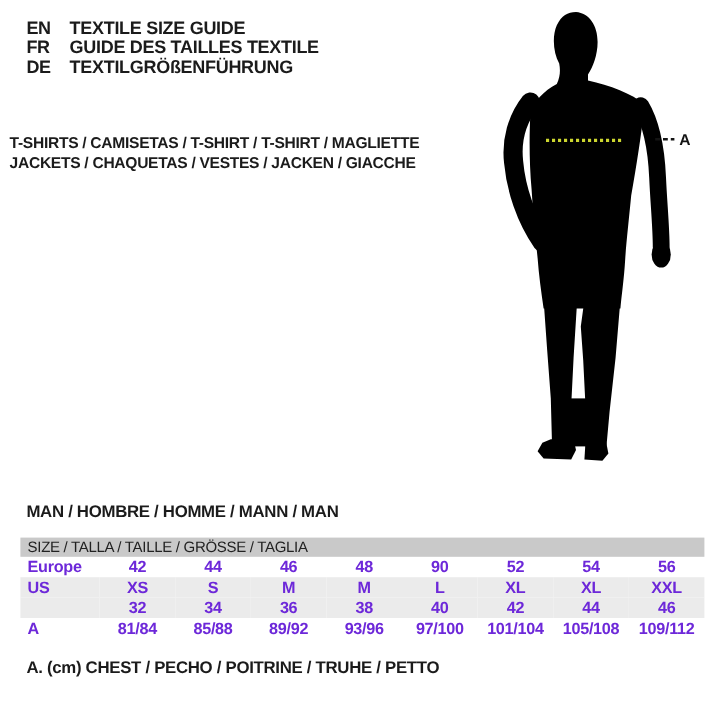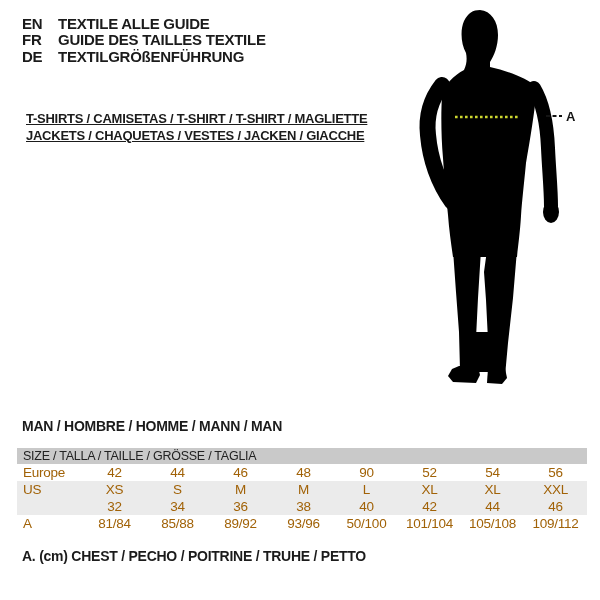--- a/index.html
+++ b/index.html
@@ -5,50 +5,50 @@
   html,body{margin:0;padding:0;background:#fff;}
   .canvas{
     position:relative;width:600px;height:600px;background:#ffffff;overflow:hidden;
     font-family:"Liberation Sans",sans-serif;color:#1b1b1b;
   }
   
   .lang-list{position:absolute;left:22px;top:15px;}
   .lang-row{display:flex;height:16.5px;align-items:center;font-weight:bold;font-size:15px;letter-spacing:-0.25px;white-space:nowrap;}
   .lang-code{width:36px;flex:0 0 36px;}
   
-  .cats{position:absolute;left:26px;top:110px;font-weight:bold;font-size:13px;line-height:17px;letter-spacing:-0.25px;white-space:nowrap;text-decoration:underline;}
+  .cats{position:absolute;left:8px;top:110px;font-weight:bold;font-size:13px;line-height:17px;letter-spacing:-0.25px;white-space:nowrap;}
   
   .figure-svg{position:absolute;left:390px;top:0;}
   
   .man-label{position:absolute;left:22px;top:418px;font-weight:bold;font-size:14px;letter-spacing:-0.25px;white-space:nowrap;}
   
   .size-table{
     position:absolute;left:17px;top:448px;width:570px;
     border-collapse:collapse;table-layout:fixed;
     font-size:13.5px;letter-spacing:-0.25px;
   }
   .size-table th.tbl-header{
     background:#c9c9c9;text-align:left;font-weight:normal;font-size:12.5px;
     height:16px;line-height:16px;padding:0 0 0 6px;color:#222;
   }
-  .size-table td{height:17px;padding:0;text-align:center;font-weight:normal;color:#a16207;}
+  .size-table td{height:17px;padding:0;text-align:center;font-weight:bold;color:#6d28d9;}
   .size-table td.row-label{text-align:left;padding-left:6px;}
   .size-table tr.shaded{background:#ebebeb;}
   
   .footnote{position:absolute;left:22px;top:548px;font-weight:bold;font-size:14px;letter-spacing:-0.25px;white-space:nowrap;}
 </style>
 </head>
 <body>
 
 <div class="canvas">
 
   <div class="lang-list">
     <div class="lang-row">
       <span class="lang-code">EN</span>
-      <span class="lang-text">TEXTILE ALLE GUIDE</span>
+      <span class="lang-text">TEXTILE SIZE GUIDE</span>
     </div>
     <div class="lang-row">
       <span class="lang-code">FR</span>
       <span class="lang-text">GUIDE DES TAILLES TEXTILE</span>
     </div>
     <div class="lang-row">
       <span class="lang-code">DE</span>
       <span class="lang-text">TEXTILGRÖßENFÜHRUNG</span>
     </div>
   </div>
@@ -150,21 +150,21 @@
           <td>42</td>
           <td>44</td>
           <td>46</td>
         </tr>
         <tr>
           <td class="row-label">A</td>
           <td>81/84</td>
           <td>85/88</td>
           <td>89/92</td>
           <td>93/96</td>
-          <td>50/100</td>
+          <td>97/100</td>
           <td>101/104</td>
           <td>105/108</td>
           <td>109/112</td>
         </tr>
       </tbody>
   </table>
 
   <div class="footnote">A. (cm) CHEST / PECHO / POITRINE / TRUHE / PETTO</div>
 
 </div>

